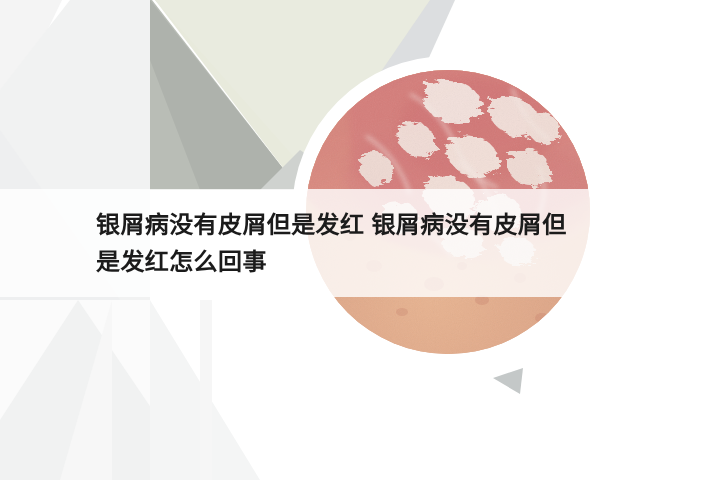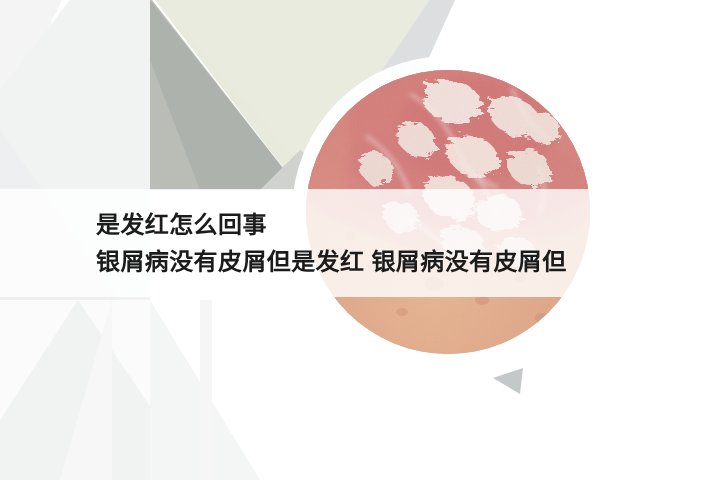--- a/index.html
+++ b/index.html
@@ -212,17 +212,17 @@
       <rect x="0" y="0" width="284" height="284" filter="url(#grain)" opacity="0.55"></rect>
     </svg>
   </div>
 
   <svg id="accent-triangle" viewBox="0 0 32 30">
     <polygon points="31,2 28,28 1,12" fill="#c4c8c8"></polygon>
   </svg>
 
   <div id="caption-band"></div>
   <div id="caption-text">
+    <div>银屑病没有皮屑但是发红 银屑病没有皮屑但</div>
     <div>是发红怎么回事</div>
-    <div>银屑病没有皮屑但是发红 银屑病没有皮屑但</div>
   </div>
 
 </div>
 
 </body></html>

